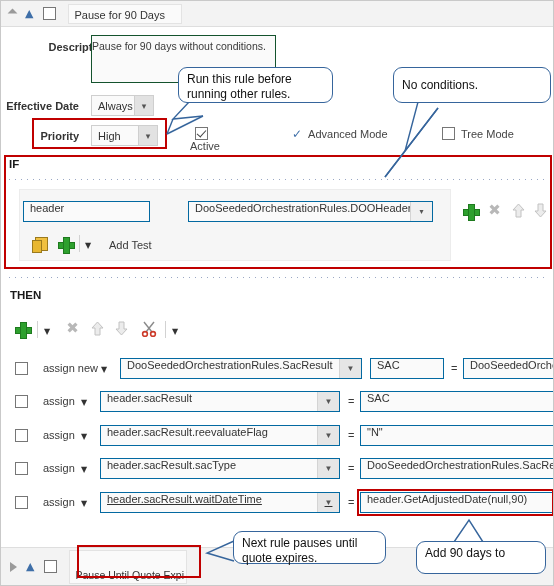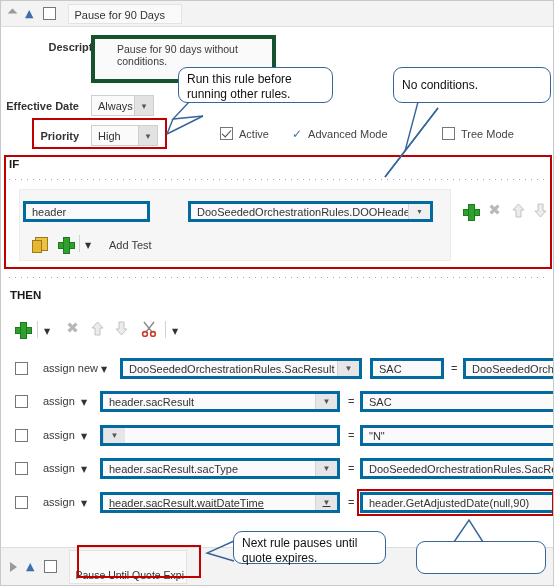--- a/index.html
+++ b/index.html
@@ -51,22 +51,22 @@
     font-size: 11px; color: #333; padding: 2px 5px; line-height: 16px;
     white-space: nowrap; overflow: hidden;
   }
   
   .lbl {
     position: absolute; font-size: 11px; font-weight: bold; color: #333;
     text-align: right;
   }
   .desc-box {
     position: absolute; left: 90px; top: 34px; width: 185px; height: 48px;
-    background: #fafafa; border: 4px solid #14532d;
-    font-size: 10.5px; color: #3a3a3a; padding: 4px 22px;
+    background: #fafafa; border: 1px solid #14532d;
+    font-size: 10.5px; color: #3a3a3a; padding: 4px 0;
   }
   .sel {
     position: absolute; height: 21px;
     background: #fafafa; border: 1px solid #cfcfcf;
     font-size: 11px; color: #333; display: flex; align-items: center;
   }
   .sel .txt { padding-left: 6px; flex: 1; white-space: nowrap; overflow: hidden; }
   .sel .arrow {
     width: 19px; height: 100%; background: #e2e2e2; border-left: 1px solid #cfcfcf;
     display: flex; align-items: center; justify-content: center;
@@ -92,22 +92,22 @@
     position: absolute; font-size: 11.5px; font-weight: bold; color: #1a1a1a;
   }
   .dotline {
     position: absolute; height: 1px;
     background-image: repeating-linear-gradient(to right,#9aa7c4 0 1.5px, transparent 1.5px 6px);
   }
   .panel {
     position: absolute; background: #f6f6f6; border: 1px solid #ececec;
   }
   .field {
-    position: absolute; height: 21px; background: #fafafa; border: 3px solid #0369a1;
-    font-size: 11px; color: #333; display: flex; align-items: center;
+    position: absolute; height: 21px; background: #fafafa; border: 1px solid #0369a1;
+    font-size: 11px; color: #333; display: flex; 
   }
   .field .t { padding-left: 6px; white-space: nowrap; overflow: hidden; flex:1;}
   .field .drop {
     width: 22px; height: 100%; background: #e6e6e6; border-left: 1px solid #d4d4d4;
     display: flex; align-items: center; justify-content: center; color: #555; font-size: 8px;
   }
   .field .drop.light { background: #f0f0f0; }
   .plain-txt { position: absolute; font-size: 11px; color: #3a3a3a; }
   
   .ic { position: absolute; width: 15px; height: 15px; }
@@ -171,21 +171,21 @@
     <span class="arrow">▾</span>
   </div>
 
   <div class="lbl" style="left:0px;top:129px;width:78px;">Priority</div>
   <div class="sel" style="left:90px;top:124px;width:67px;">
     <span class="txt">High</span>
     <span class="arrow">▾</span>
   </div>
   <div class="red-box" style="left:31px;top:117px;width:135px;height:31px;"></div>
 
-  <div class="chk-lbl" style="left:219px;top:126px;">
+  <div class="chk-lbl" style="left:189px;top:126px;flex-direction:column;">
     <span class="chk on"></span>
     <span>Active</span>
   </div>
 
   <div class="chk-lbl" style="left:291px;top:126px;">
     <span class="bluecheck">✓</span>
     <span>Advanced Mode</span>
   </div>
 
   <div class="chk-lbl" style="left:441px;top:126px;">
@@ -279,20 +279,21 @@
         <span class="drop">▼</span>
       </div>
       <div class="plain-txt" style="left: 347px; top: 394px;">=</div>
       <div class="field" style="left: 359px; top: 390px; width: 201px;">
         <span class="t">SAC</span>
       </div>
       <div class="chk" style="position: absolute; left: 14px; top: 428px;"></div>
       <div class="plain-txt" style="left: 42px; top: 428px; position: absolute;">assign</div>
       <div class="ic-caret" style="left: 80px; top: 431px;">▼</div>
       <div class="field" style="left: 99px; top: 424px; width: 240px;">
+        <span class="t">header.sacResult.reevaluateFlag</span>
         <span class="drop">▼</span>
       </div>
       <div class="plain-txt" style="left: 347px; top: 428px;">=</div>
       <div class="field" style="left: 359px; top: 424px; width: 201px;">
         <span class="t">"N"</span>
       </div>
       <div class="chk" style="position: absolute; left: 14px; top: 461px;"></div>
       <div class="plain-txt" style="left: 42px; top: 461px; position: absolute;">assign</div>
       <div class="ic-caret" style="left: 80px; top: 464px;">▼</div>
       <div class="field" style="left: 99px; top: 457px; width: 240px;">
@@ -348,15 +349,16 @@
     <div>Run this rule before</div>
     <div>running other rules.</div>
   </div>
 
   <div class="callout" style="left:232px;top:530px;width:153px;height:33px;">
     <div>Next rule pauses until</div>
     <div>quote expires.</div>
   </div>
 
   <div class="callout" style="left:415px;top:540px;width:130px;height:33px;">
+    <div>Add 90 days to</div>
   </div>
 
 </div>
 
 </body></html>

